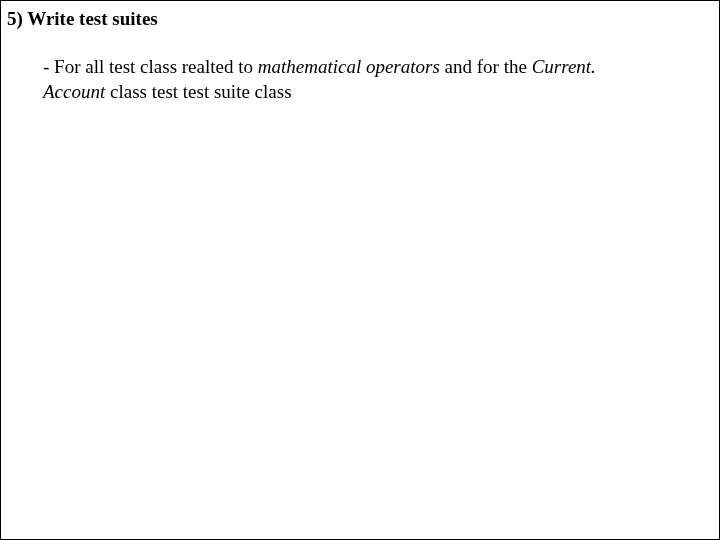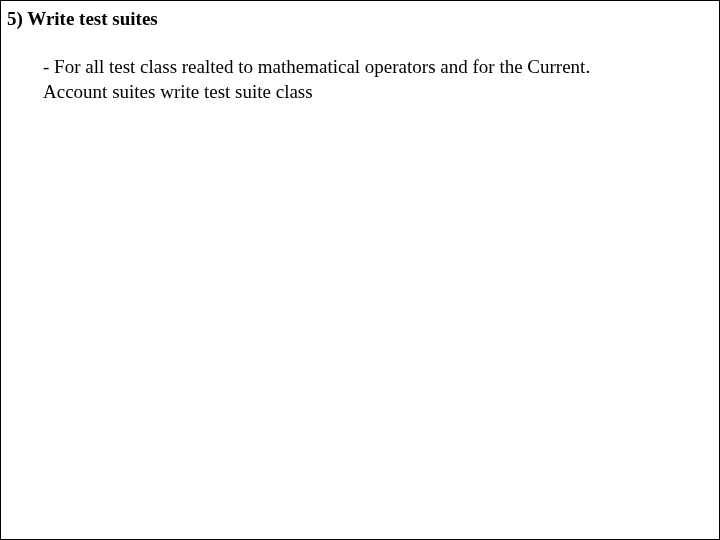--- a/index.html
+++ b/index.html
@@ -21,22 +21,23 @@
       padding: 6px 0 4px 6px;
       line-height: 1.3;
     }
     .body-text {
       font-size: 19px;
       padding: 18px 10px 0 42px;
       line-height: 1.35;
       max-width: 640px;
     }
     .italic {
+      font-style: italic;
     }
   </style>
 </head>
 <body>
 
 <div class="heading">5) Write test suites</div>
 
 <div class="body-text">
-  <span>- For all test class realted to </span><span class="italic">mathematical operators</span><span> and for the </span><span class="italic">Current. Account</span><span> suites write test suite class</span>
+  <span>- For all test class realted to </span><span class="italic">mathematical operators</span><span> and for the </span><span class="italic">Current. Account</span><span> class test test suite class</span>
 </div>
 
 </body></html>

